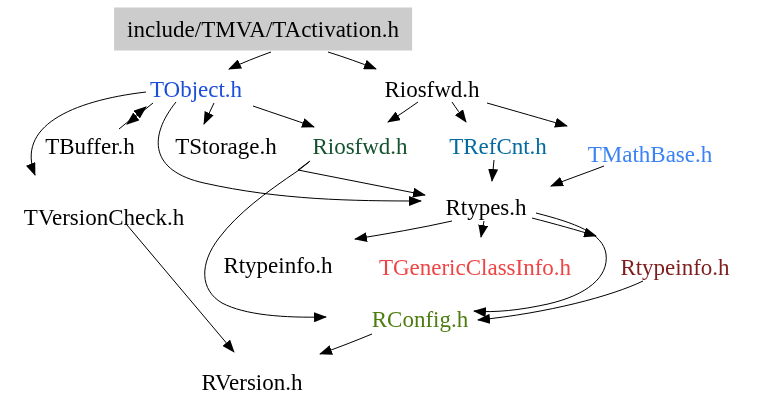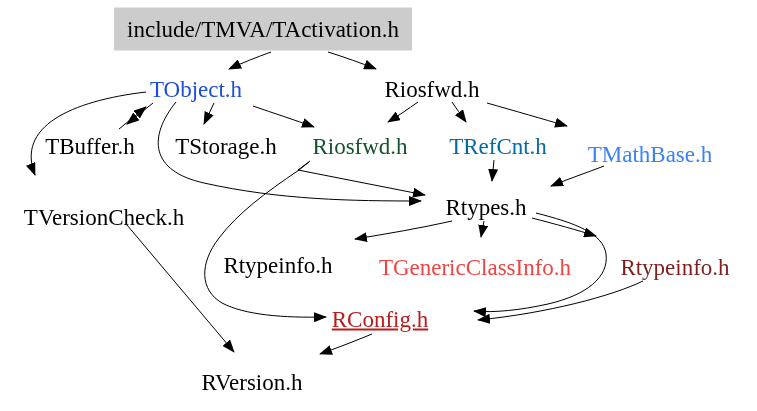--- a/index.html
+++ b/index.html
@@ -74,16 +74,16 @@
       <div class="node" style="left: 90px; top: 146px; color: rgb(0, 0, 0);">TBuffer.h</div>
       <div class="node" style="left: 226px; top: 146px; color: rgb(0, 0, 0);">TStorage.h</div>
       <div class="node" style="left: 360px; top: 146px; color: #14532d;">Riosfwd.h</div>
       <div class="node" style="left: 498px; top: 146px; color: #0369a1;">TRefCnt.h</div>
       <div class="node" style="left: 650px; top: 154px; color: #3b82f6;">TMathBase.h</div>
       <div class="node" style="left: 104px; top: 217px; color: rgb(0, 0, 0);">TVersionCheck.h</div>
       <div class="node" style="left: 486px; top: 207px; color: rgb(0, 0, 0); text-align: center;">Rtypes.h</div>
       <div class="node" style="left: 278px; top: 265px; color: rgb(0, 0, 0);">Rtypeinfo.h</div>
       <div class="node" style="left: 475px; top: 267px; color: #ef4444;">TGenericClassInfo.h</div>
       <div class="node" style="left: 675px; top: 267px; color: #7f1d1d;">Rtypeinfo.h</div>
-      <div class="node" style="left: 380px; top: 319px; color: #b91c1c; text-decoration: underline;">RConfig.h</div>
+      <div class="node" style="left: 420px; top: 319px; color: #4d7c0f;">RConfig.h</div>
       <div class="node" style="left: 252px; top: 382px; color: rgb(0, 0, 0);">RVersion.h</div>
     </div>
 </div>
 
 </body></html>

